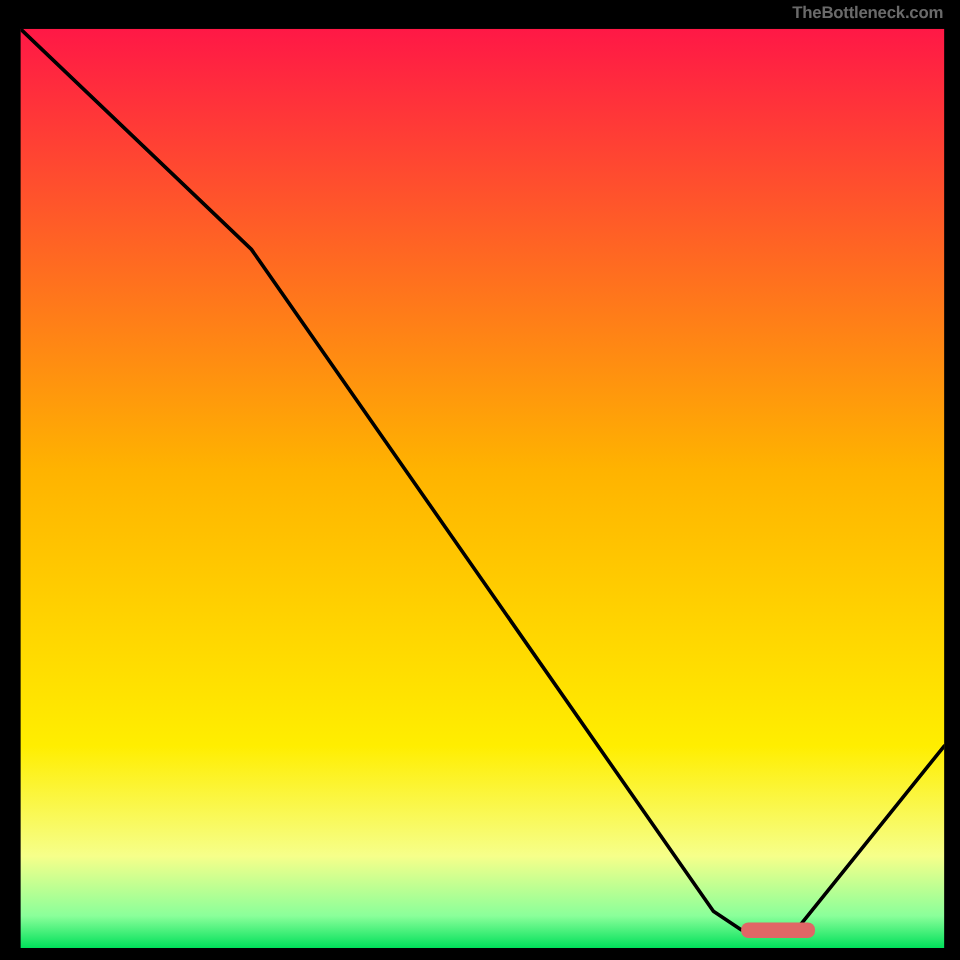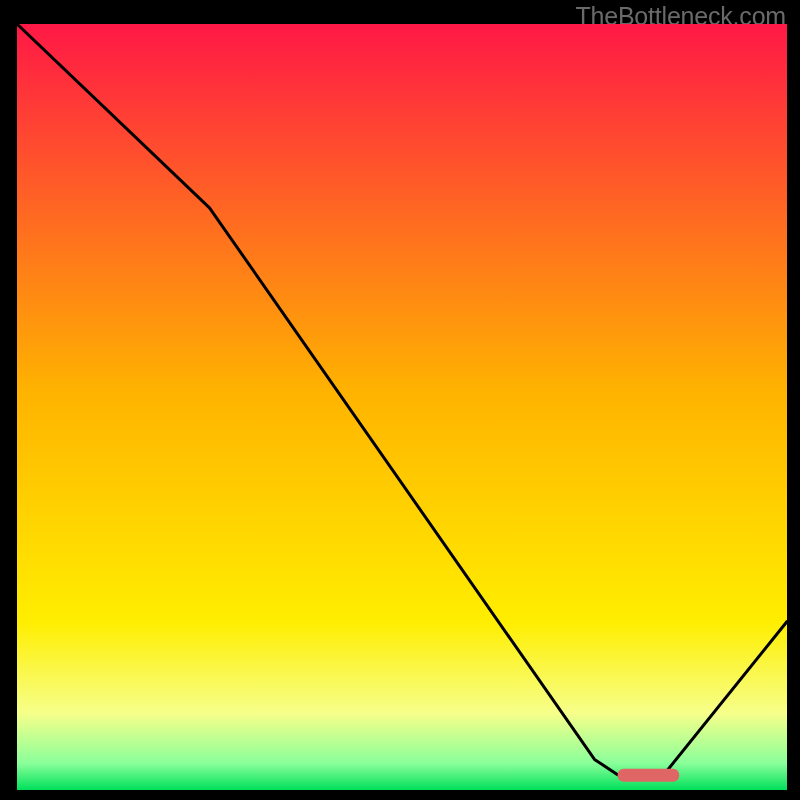--- a/index.html
+++ b/index.html
@@ -23,22 +23,22 @@
     left: 0;
     top: 0;
     width: 770px;
     height: 766px;
   }
   .watermark {
     position: absolute;
     top: 2px;
     right: 14px;
     font-family: Arial, Helvetica, sans-serif;
-    font-size: 25px;
-    font-weight: 400;
+    font-size: 14px;
+    font-weight: 700;
     color: #6a6a6a;
     letter-spacing: -0.2px;
     margin-left: 38px;
   }
 </style>
 </head>
 <body>
 
 <div class="watermark">TheBottleneck.com</div>
 

